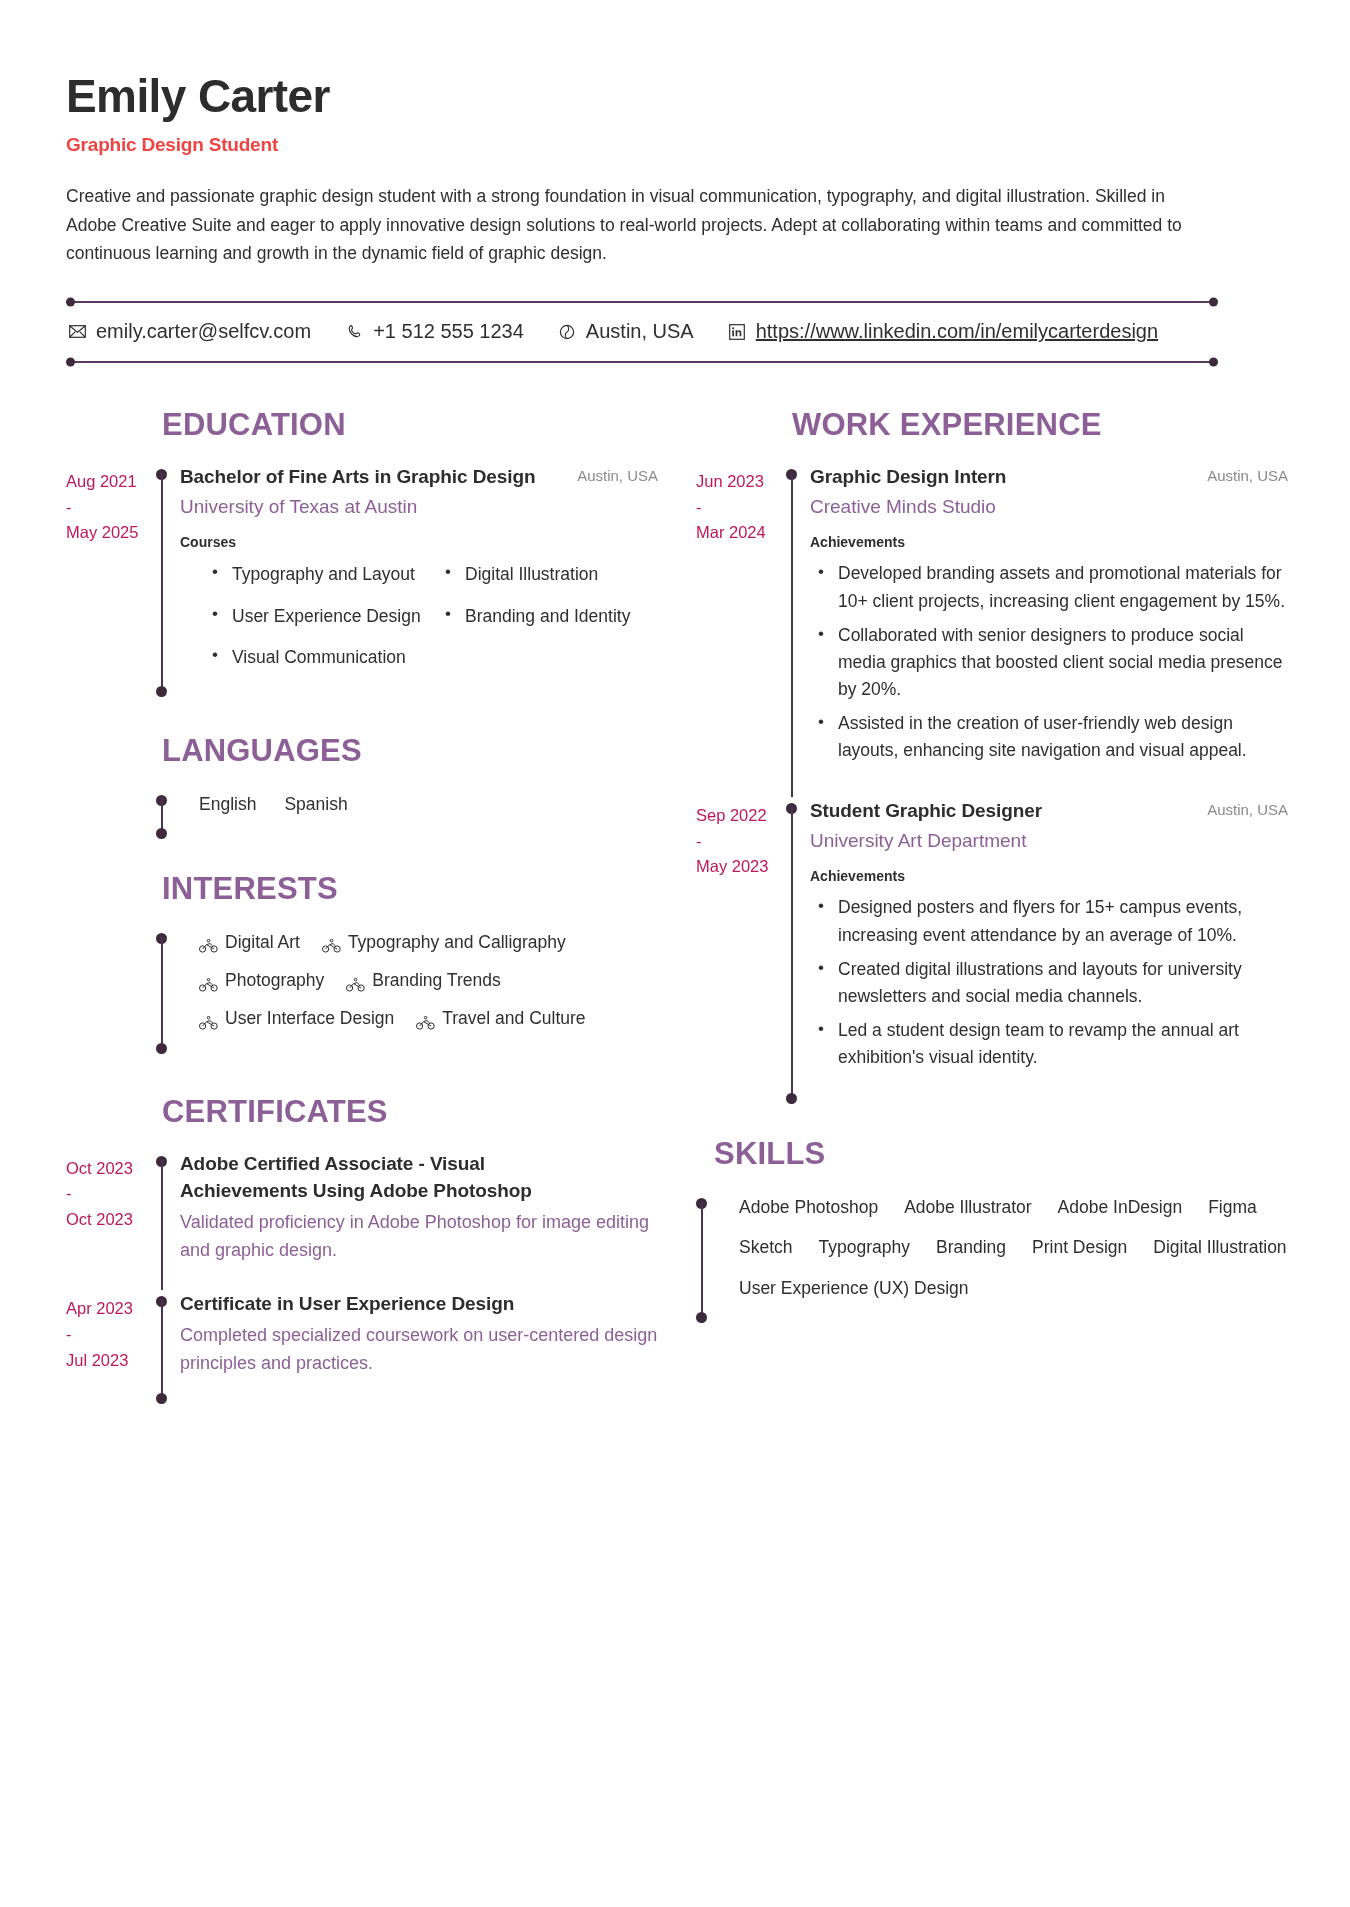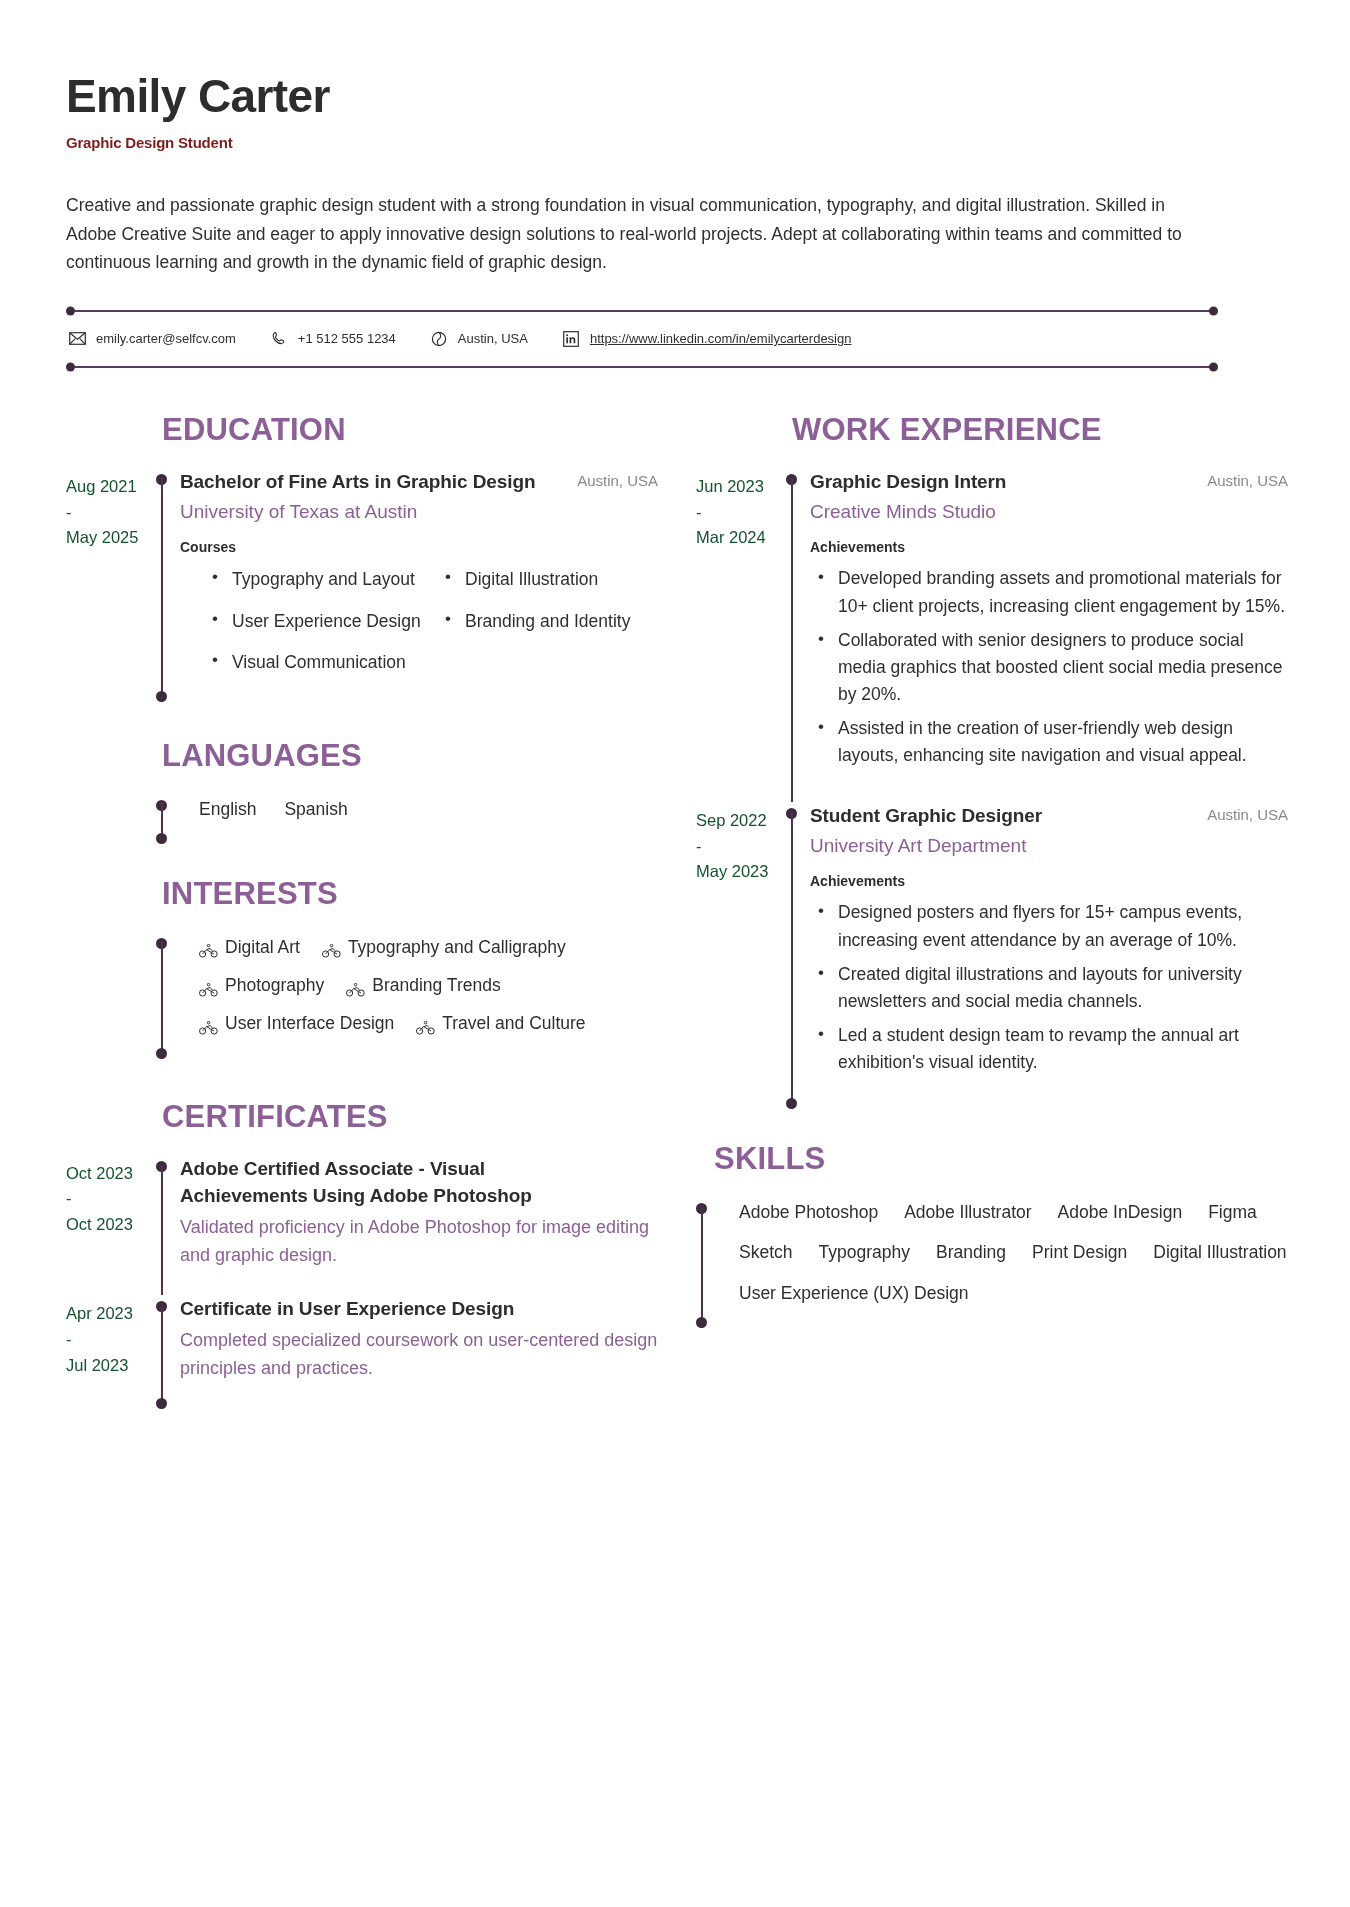--- a/index.html
+++ b/index.html
@@ -16,25 +16,25 @@
   
   .name {
     font-size: 46px;
     font-weight: bold;
     letter-spacing: -0.6px;
     color: #2d2d2d;
     line-height: 1.05;
     margin-bottom: 14px;
   }
   .role {
-    font-size: 15px;
+    font-size: 19px;
     font-weight: bold;
-    color: #7f1d1d;
+    color: #ef4444;
     letter-spacing: -0.2px;
-    margin-bottom: 40px;
+    margin-bottom: 26px;
   }
   .summary {
     font-size: 17.5px;
     line-height: 1.62;
     color: #2f2f2f;
     max-width: 1185px;
   }
 
   
   .contact-wrap { margin-top: 34px; }
@@ -54,21 +54,21 @@
     transform: translateY(-50%);
   }
   .rule::before { left: -6px; }
   .rule::after  { right: -6px; }
 
   .contact-row {
     display: flex;
     align-items: center;
     gap: 34px;
     padding: 17px 2px 18px 2px;
-    font-size: 13px;
+    font-size: 20px;
     flex-wrap: wrap;
   }
   .contact-item { display: flex; align-items: center; gap: 9px; color: #2f2f2f; }
   .contact-item .ico { display: inline-flex; width: 19px; height: 19px; align-items: center; justify-content: center; flex: 0 0 auto; }
   .contact-item .ico svg { display: block; }
   .contact-link { text-decoration: underline; color: #2f2f2f; }
 
   
   .columns { display: flex; gap: 38px; margin-top: 44px; align-items: flex-start; }
   .col-left  { width: 592px; flex: 0 0 592px; }
@@ -85,21 +85,21 @@
   }
   .section-title.no-indent { margin-left: 18px; }
 
   
   .entry { display: flex; align-items: stretch; }
   .date-col {
     width: 84px;
     flex: 0 0 84px;
     text-align: left;
     font-size: 16.5px;
-    color: #14532d;
+    color: #be185d;
     line-height: 1.55;
     padding-top: 6px;
   }
   .date-col .dash { display: block; }
 
   .rail {
     position: relative;
     width: 12px;
     flex: 0 0 12px;
     margin: 0 12px 0 6px;

